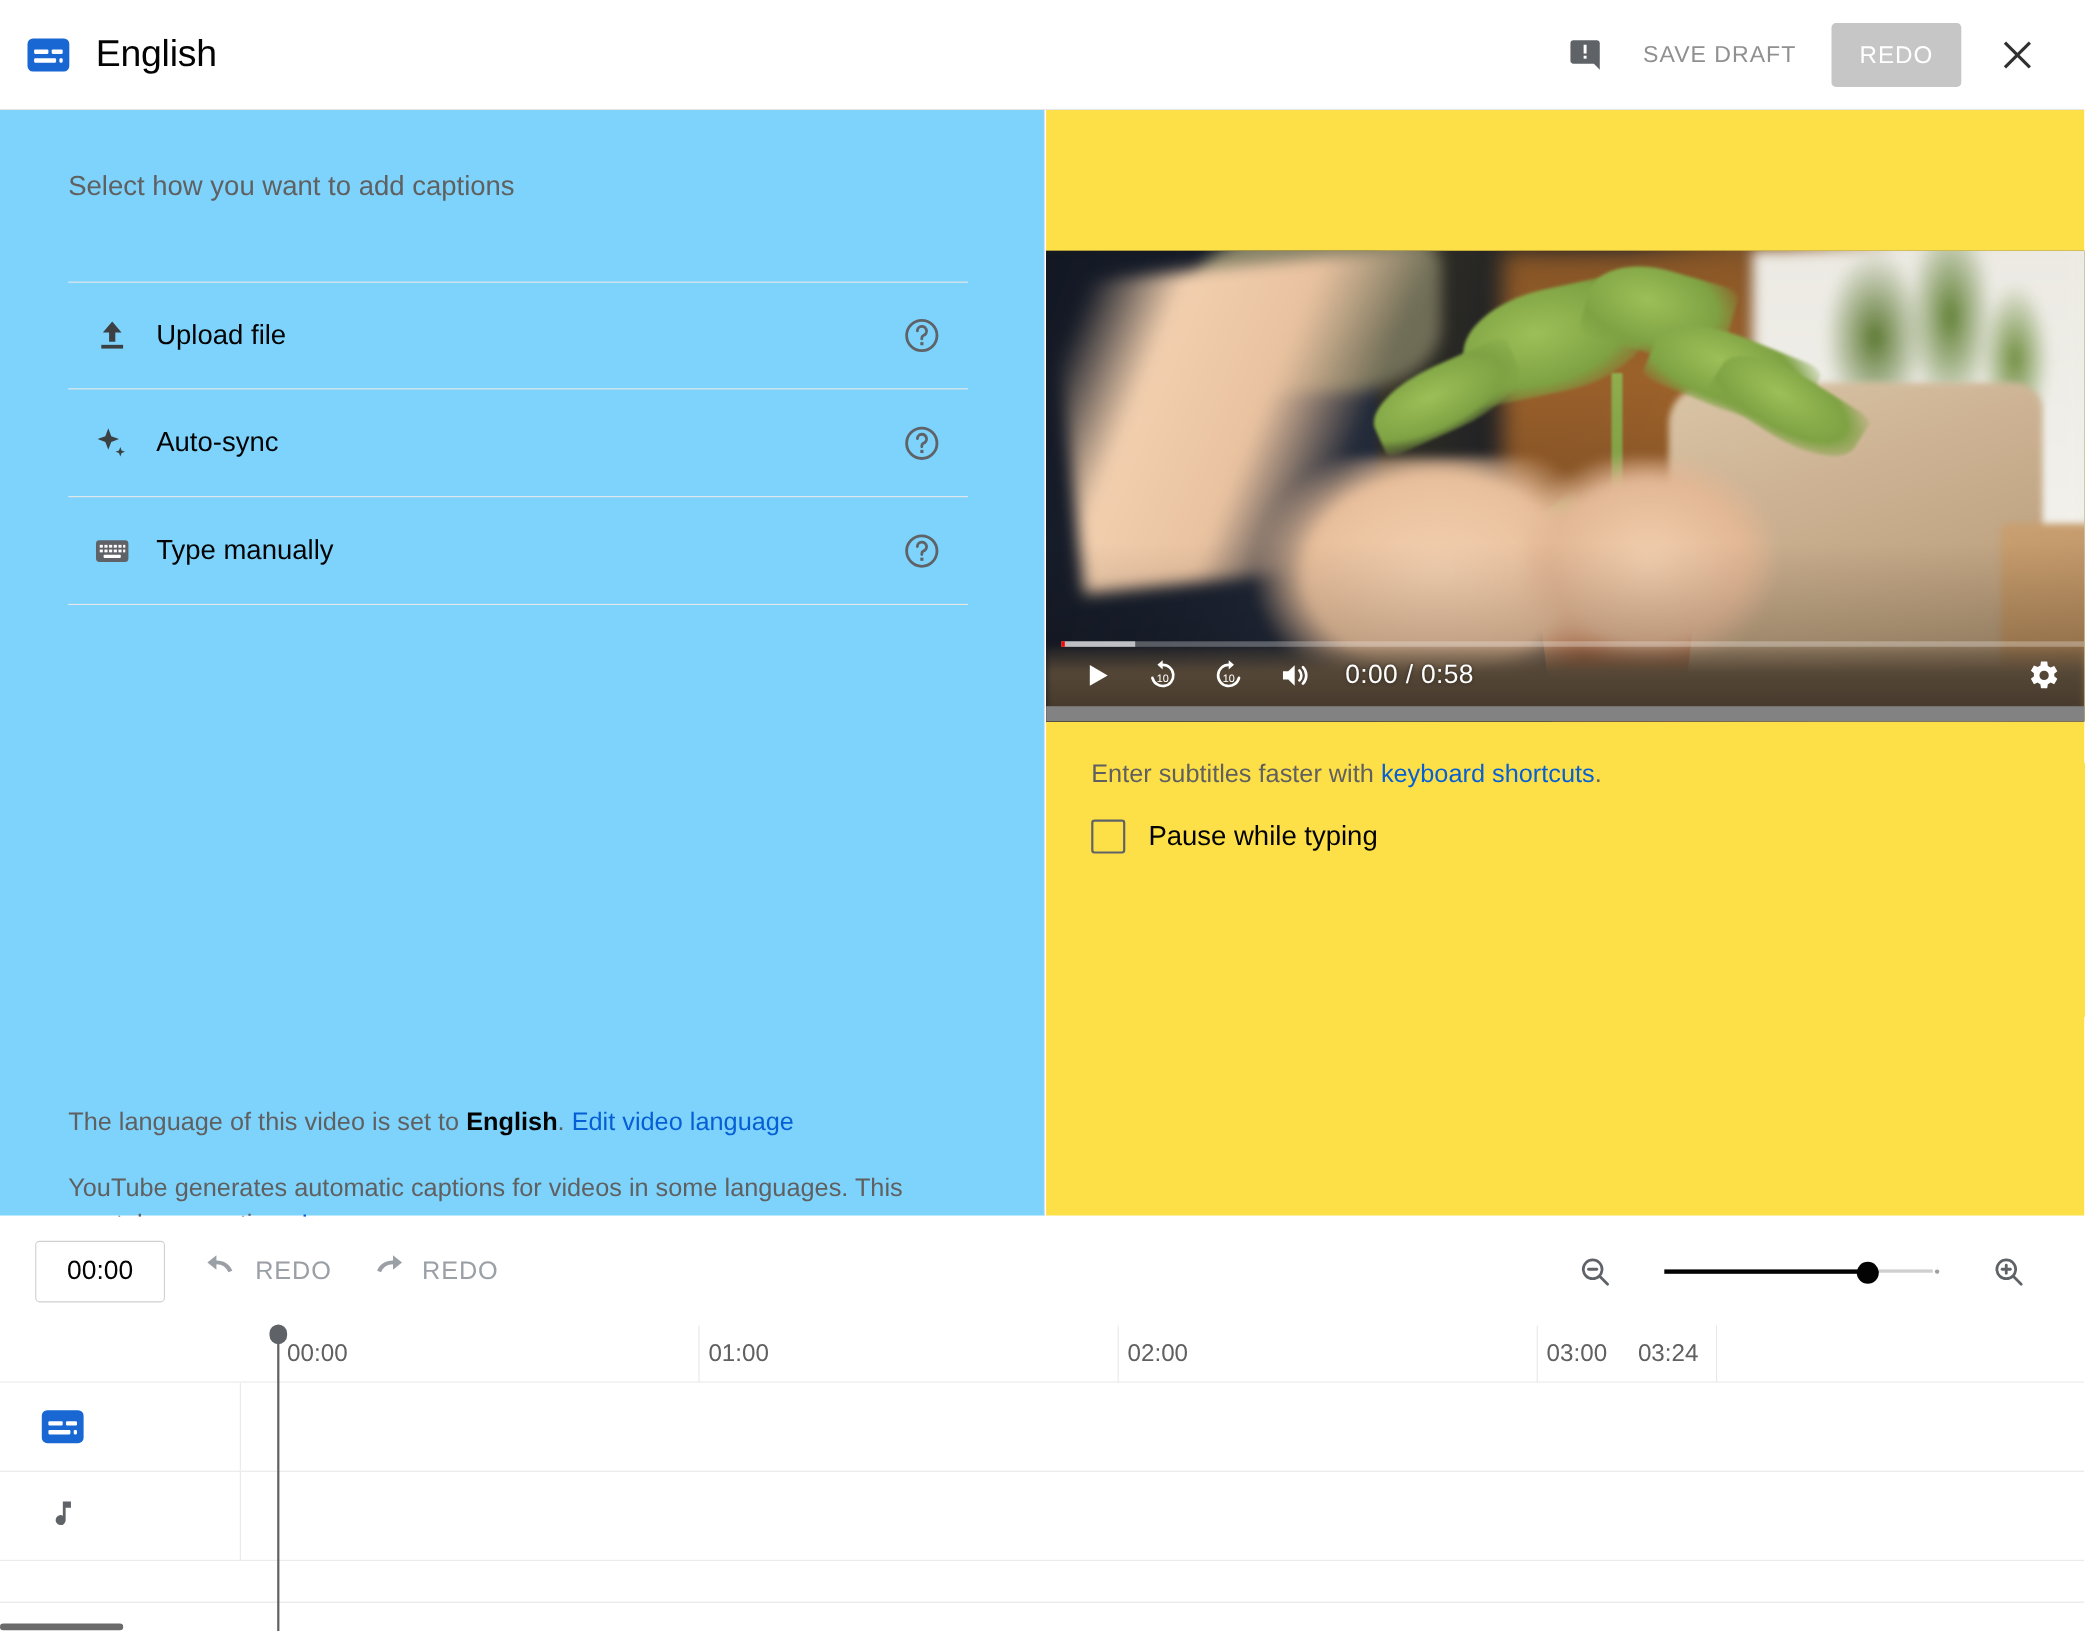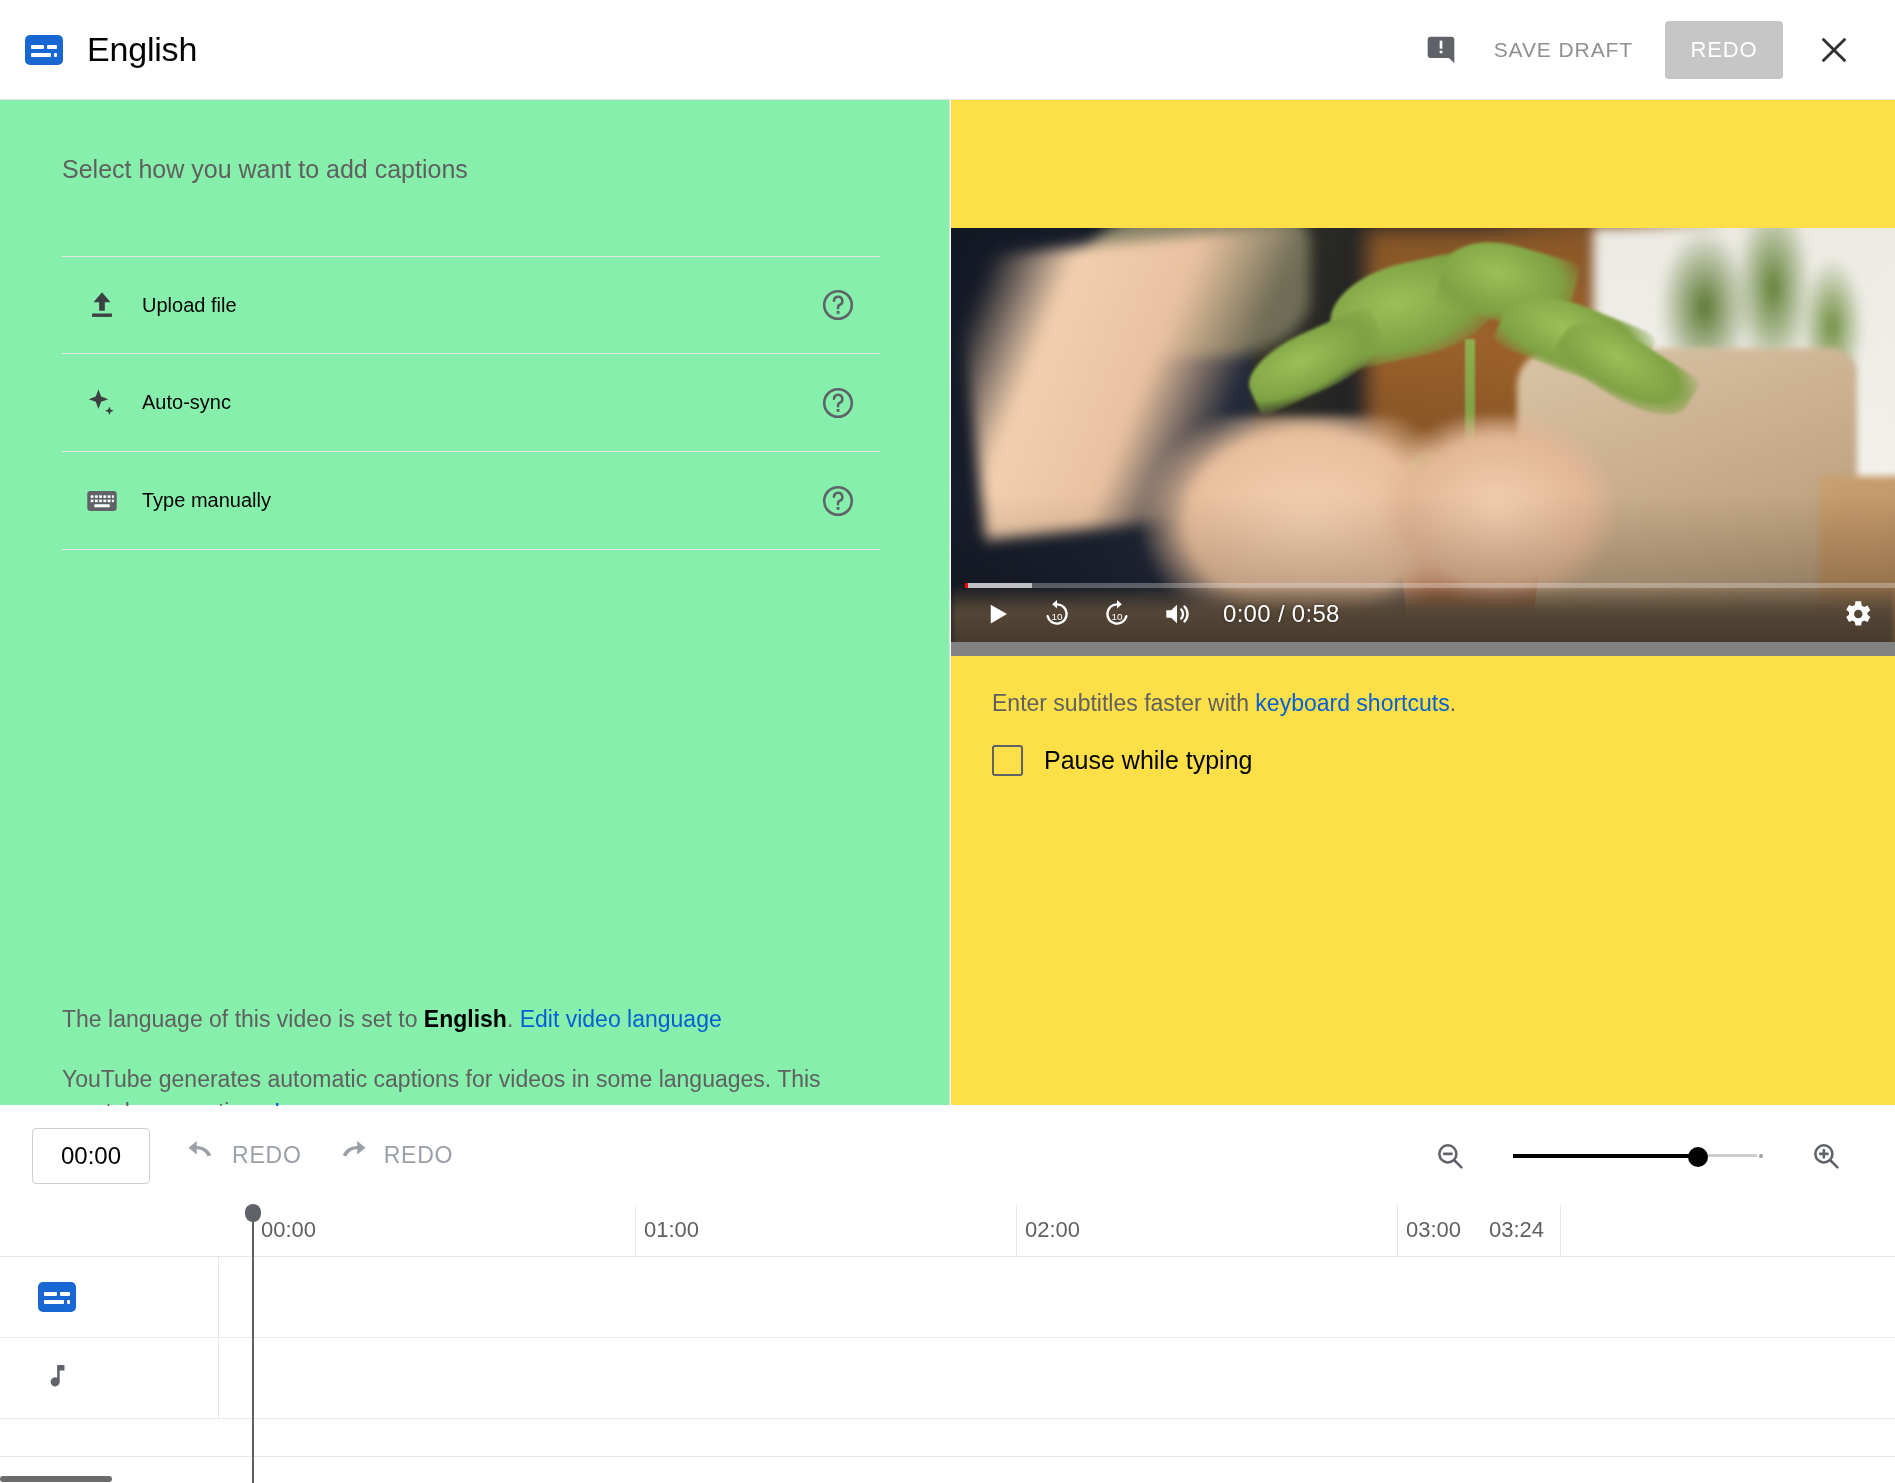--- a/index.html
+++ b/index.html
@@ -62,39 +62,39 @@
     font-size: 22px; letter-spacing: 0.9px; font-weight: 500;
     width: 118px; height: 58px; margin-left: 8px; cursor: default;
     font-family: "Liberation Sans", sans-serif;
   }
   .close-x { margin-left: 22px; }
 
   
   .main { position: absolute; top: 100px; left: 0; width: 1895px; height: 1005px; }
   .left-pane {
     position: absolute; left: 0; top: 0; width: 950px; height: 1005px;
-    background: #86efac; border-right: 1px solid #e0e0e0;
+    background: #7dd3fc; border-right: 1px solid #e0e0e0;
   }
   .right-pane {
     position: absolute; left: 951px; top: 0; width: 944px; height: 1005px;
     background: #fde047;
   }
 
   .section-title {
     position:absolute; left: 62px; top: 55px;
     font-size: 25px; color: #606060; font-weight: 400;
   }
   .method-list { position: absolute; left: 62px; top: 156px; width: 818px; }
   .method-row {
     display: flex; align-items: center; height: 98px;
     border-bottom: 1px solid #e8e8e8; cursor: pointer;
   }
   .method-row:first-child { border-top: 1px solid #e8e8e8; }
   .m-icon { width: 80px; display:flex; align-items:center; justify-content:center; flex:none; }
-  .m-label { font-size: 20px; color: #030303; font-weight: 400; }
+  .m-label { font-size: 25px; color: #030303; font-weight: 400; }
   .m-help { margin-left: auto; margin-right: 24px; display:flex; align-items:center; cursor:pointer; }
 
   .lang-note {
     position: absolute; left: 62px; top: 905px; width: 810px;
     font-size: 23px; color: #606060; line-height: 1.3;
   }
   .lang-note b { color: #030303; font-weight: 700; }
   .auto-note {
     position: absolute; left: 62px; top: 963px; width: 800px;
     font-size: 23px; color: #606060; line-height: 1.42;

